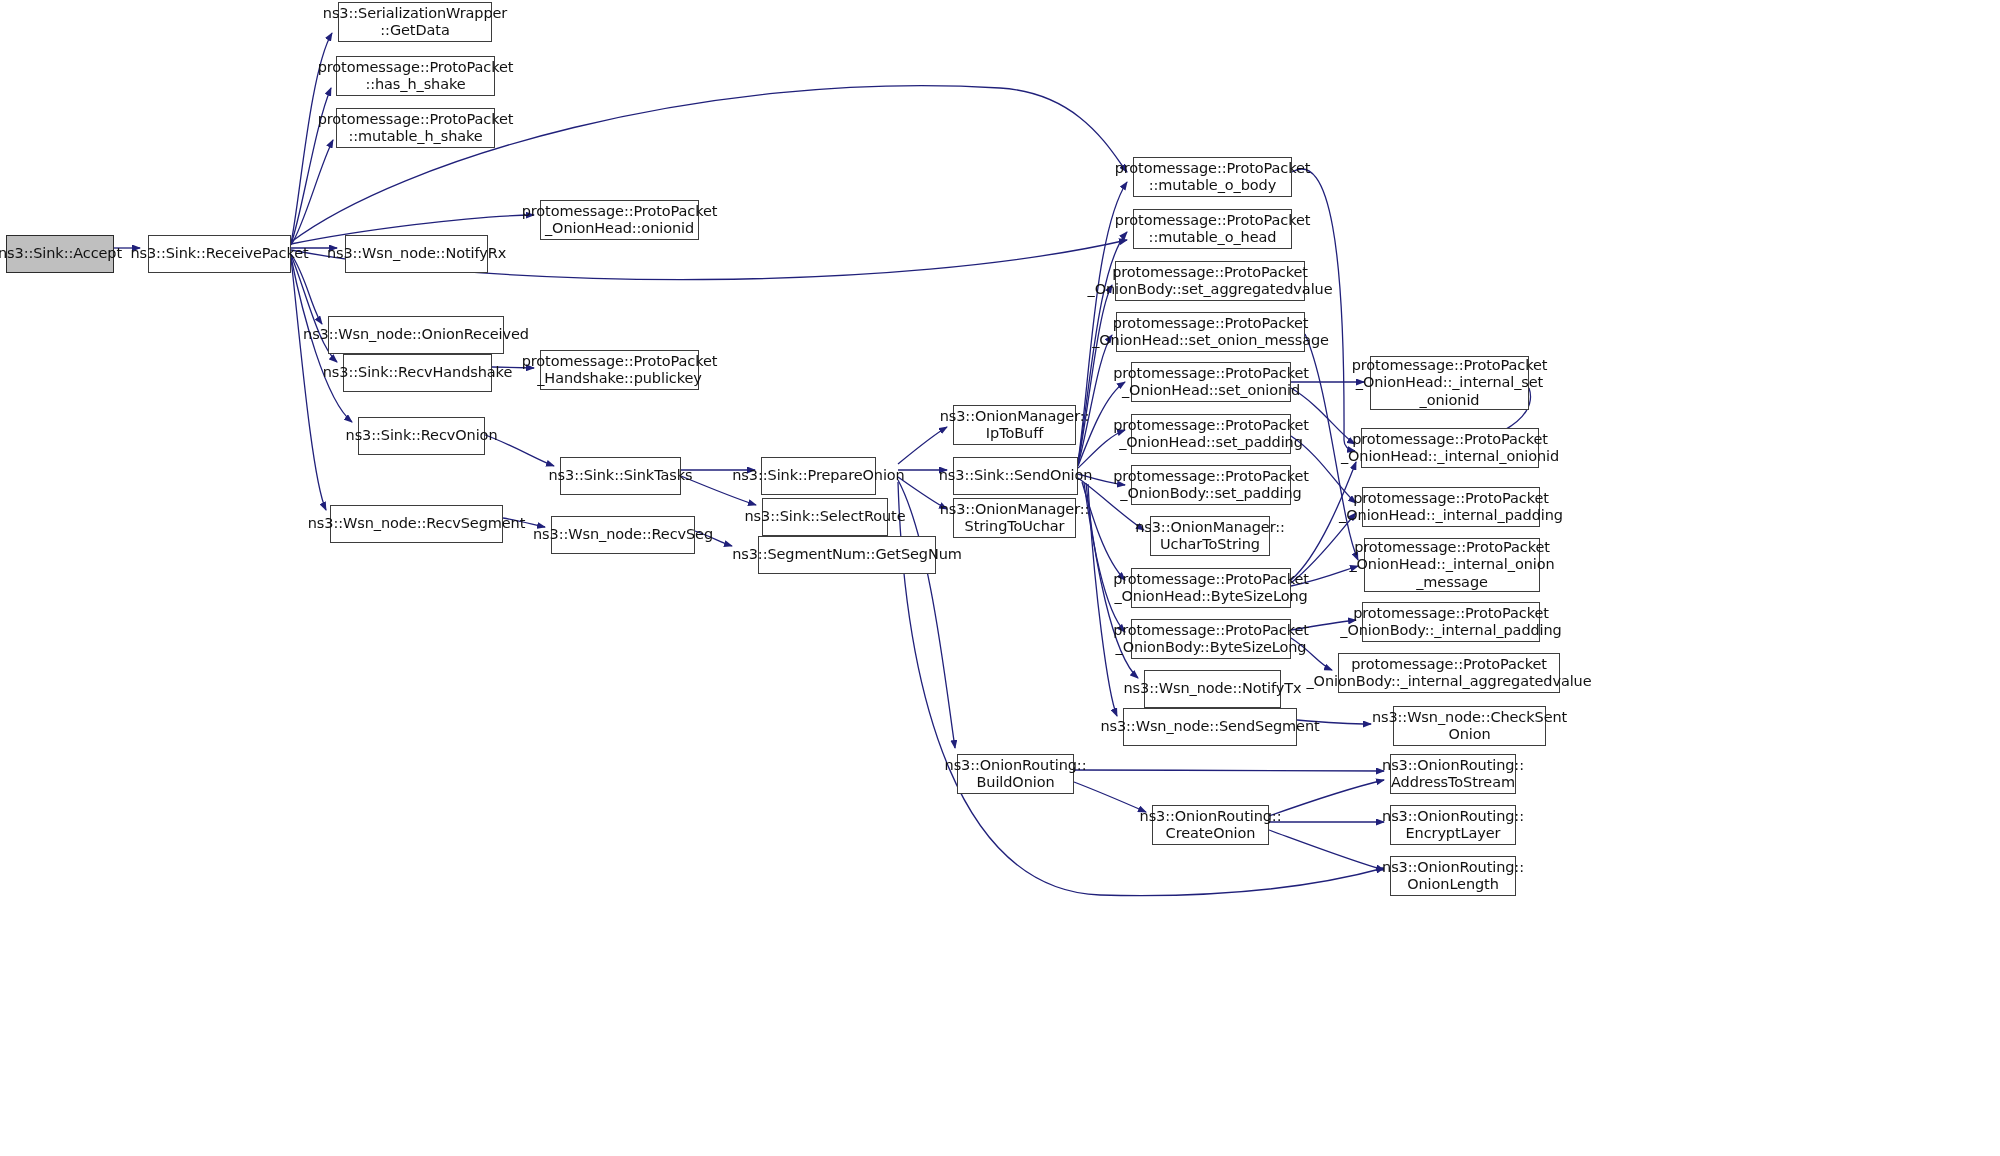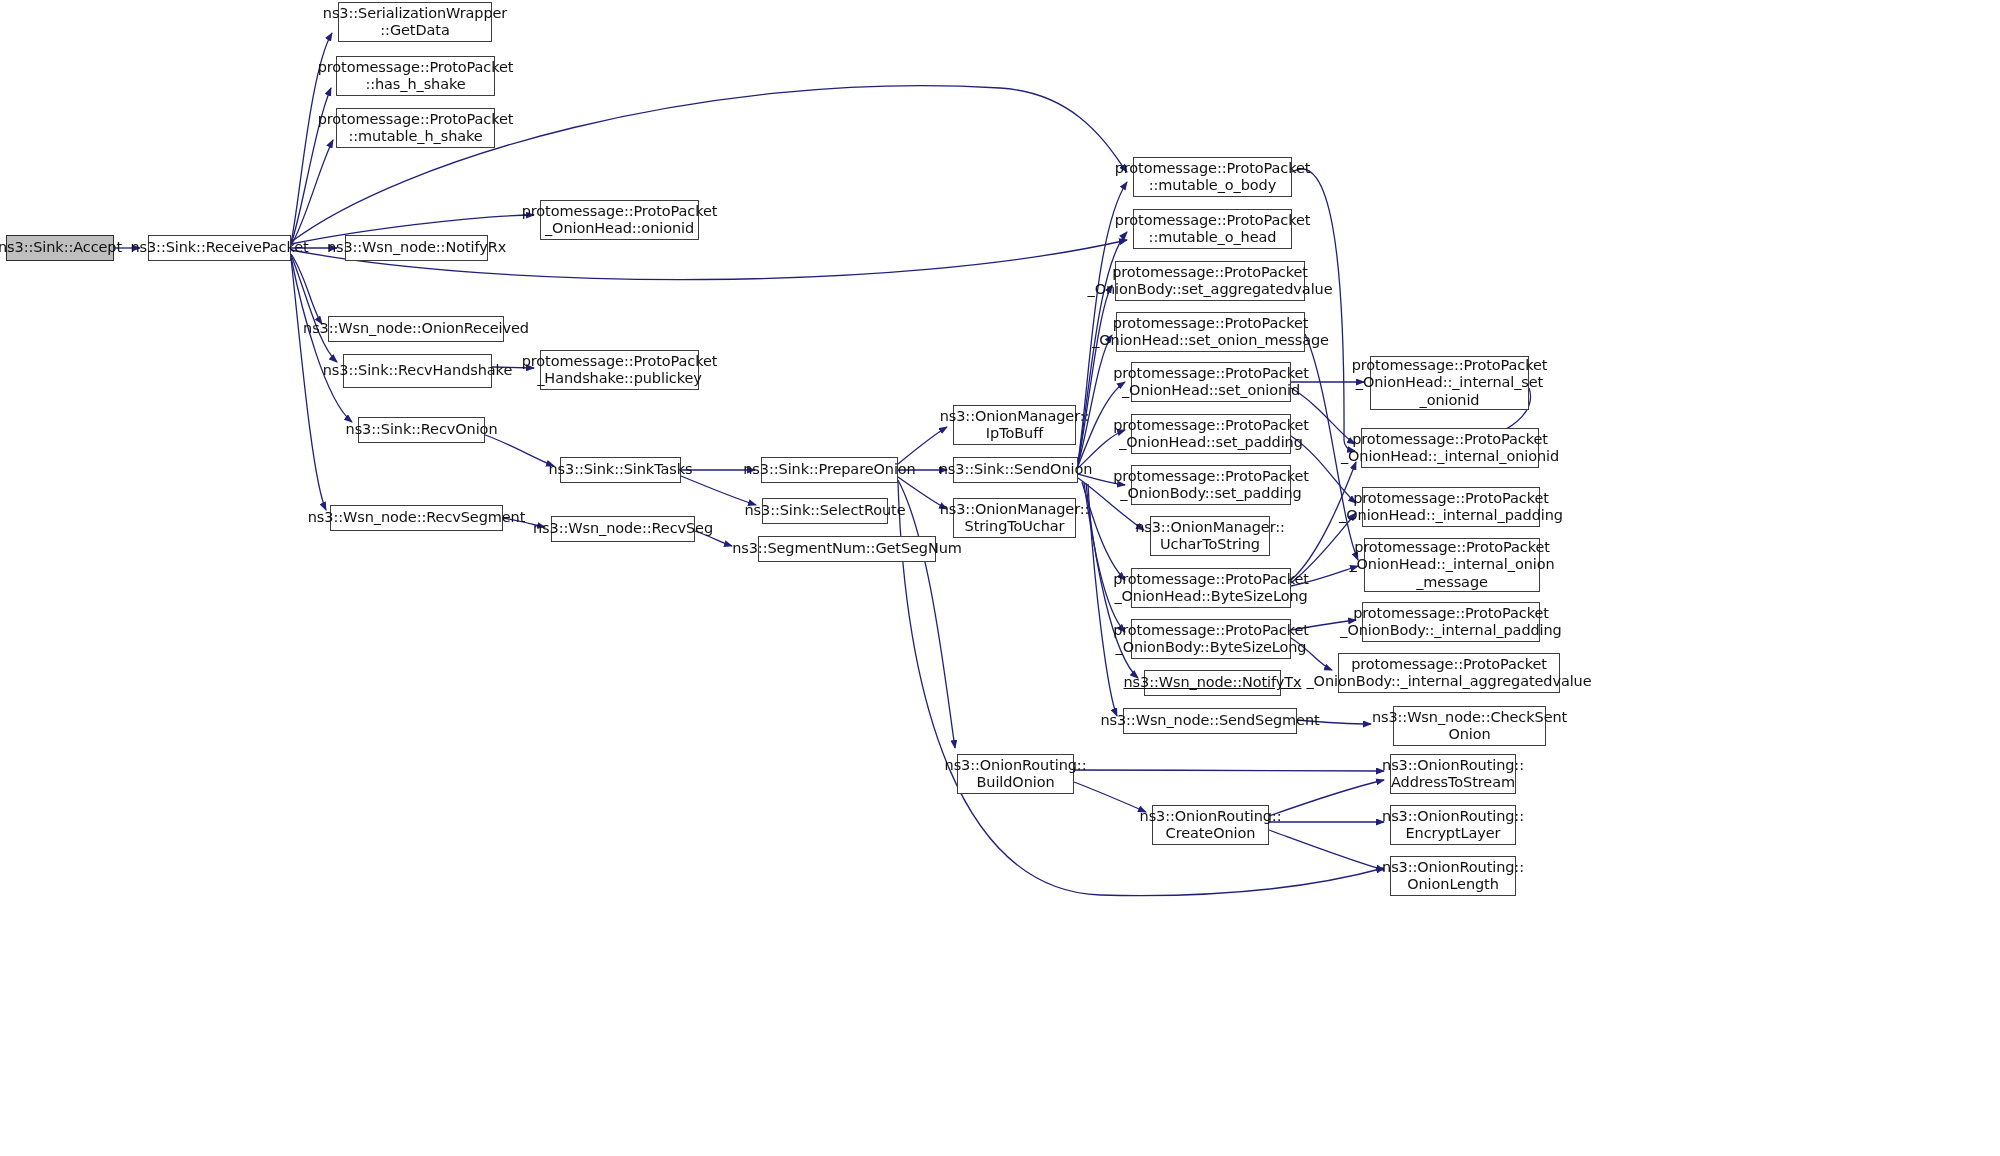--- a/index.html
+++ b/index.html
@@ -2,21 +2,21 @@
 <html><head>
 <meta charset="utf-8">
 <style>
   html,body{margin:0;padding:0;background:#ffffff;}
   #canvas{position:relative;width:2000px;height:1156px;background:#ffffff;
           font-family:"DejaVu Sans","Liberation Sans",sans-serif;overflow:hidden;}
   svg#edges{position:absolute;left:0;top:0;width:2000px;height:1156px;pointer-events:none;}
   .node{position:absolute;box-sizing:border-box;border:1px solid #3d3d3d;background:#ffffff;
         display:flex;align-items:center;justify-content:center;text-align:center;
         font-size:14.5px;color:#111111;line-height:1.18;letter-spacing:-0.1px;
-        white-space:pre-line;padding:12px 4px;}
+        white-space:pre-line;padding:18px 4px;}
   .node.root{background:#bfbfbf;border-color:#2b2b2b;}
 </style>
 </head>
 <body>
 
 <div id="canvas">
   <svg id="edges" xmlns="http://www.w3.org/2000/svg">
     <defs>
       <marker id="ah" markerWidth="9" markerHeight="7" refX="8" refY="3.5" orient="auto" markerUnits="userSpaceOnUse">
         <path d="M0,0 L9,3.5 L0,7 z" fill="#20207a"></path>
@@ -90,21 +90,21 @@
 _OnionHead::onionid</div>
       <div class="node" style="left: 345px; top: 235px; width: 143px; height: 24px;">ns3::Wsn_node::NotifyRx</div>
       <div class="node" style="left: 328px; top: 316px; width: 176px; height: 26px;">ns3::Wsn_node::OnionReceived</div>
       <div class="node" style="left: 343px; top: 354px; width: 149px; height: 34px;">ns3::Sink::RecvHandshake</div>
       <div class="node" style="left: 540px; top: 350px; width: 159px; height: 40px;">protomessage::ProtoPacket
 _Handshake::publickey</div>
       <div class="node" style="left: 358px; top: 417px; width: 127px; height: 26px;">ns3::Sink::RecvOnion</div>
       <div class="node" style="left: 330px; top: 505px; width: 173px; height: 26px;">ns3::Wsn_node::RecvSegment</div>
       <div class="node" style="left: 560px; top: 457px; width: 121px; height: 26px;">ns3::Sink::SinkTasks</div>
       <div class="node" style="left: 551px; top: 516px; width: 144px; height: 26px;">ns3::Wsn_node::RecvSeg</div>
-      <div class="node" style="left: 761px; top: 457px; width: 137px; height: 26px;">ns3::Sink::PrepareOnion</div>
+      <div class="node" style="left: 761px; top: 457px; width: 115px; height: 26px;">ns3::Sink::PrepareOnion</div>
       <div class="node" style="left: 762px; top: 498px; width: 126px; height: 25px;">ns3::Sink::SelectRoute</div>
       <div class="node" style="left: 758px; top: 536px; width: 178px; height: 25px;">ns3::SegmentNum::GetSegNum</div>
       <div class="node" style="left: 953px; top: 405px; width: 123px; height: 40px;">ns3::OnionManager::
 IpToBuff</div>
       <div class="node" style="left: 953px; top: 457px; width: 125px; height: 26px;">ns3::Sink::SendOnion</div>
       <div class="node" style="left: 953px; top: 498px; width: 123px; height: 40px;">ns3::OnionManager::
 StringToUchar</div>
       <div class="node" style="left: 957px; top: 754px; width: 117px; height: 40px;">ns3::OnionRouting::
 BuildOnion</div>
       <div class="node" style="left: 1152px; top: 805px; width: 117px; height: 40px;">ns3::OnionRouting::
@@ -122,21 +122,21 @@
       <div class="node" style="left: 1131px; top: 414px; width: 160px; height: 40px;">protomessage::ProtoPacket
 _OnionHead::set_padding</div>
       <div class="node" style="left: 1131px; top: 465px; width: 160px; height: 40px;">protomessage::ProtoPacket
 _OnionBody::set_padding</div>
       <div class="node" style="left: 1150px; top: 516px; width: 120px; height: 40px;">ns3::OnionManager::
 UcharToString</div>
       <div class="node" style="left: 1131px; top: 568px; width: 160px; height: 40px;">protomessage::ProtoPacket
 _OnionHead::ByteSizeLong</div>
       <div class="node" style="left: 1131px; top: 619px; width: 160px; height: 40px;">protomessage::ProtoPacket
 _OnionBody::ByteSizeLong</div>
-      <div class="node" style="left: 1144px; top: 670px; width: 137px; height: 25px; text-decoration: underline;">ns3::Wsn_node::NotifyTx</div>
+      <div class="node" style="left: 1144px; top: 670px; width: 137px; height: 25px;">ns3::Wsn_node::NotifyTx</div>
       <div class="node" style="left: 1123px; top: 708px; width: 174px; height: 25px;">ns3::Wsn_node::SendSegment</div>
       <div class="node" style="left: 1370px; top: 356px; width: 159px; height: 54px;">protomessage::ProtoPacket
 _OnionHead::_internal_set
 _onionid</div>
       <div class="node" style="left: 1361px; top: 428px; width: 178px; height: 40px;">protomessage::ProtoPacket
 _OnionHead::_internal_onionid</div>
       <div class="node" style="left: 1362px; top: 487px; width: 178px; height: 40px;">protomessage::ProtoPacket
 _OnionHead::_internal_padding</div>
       <div class="node" style="left: 1364px; top: 538px; width: 176px; height: 54px;">protomessage::ProtoPacket
 _OnionHead::_internal_onion

